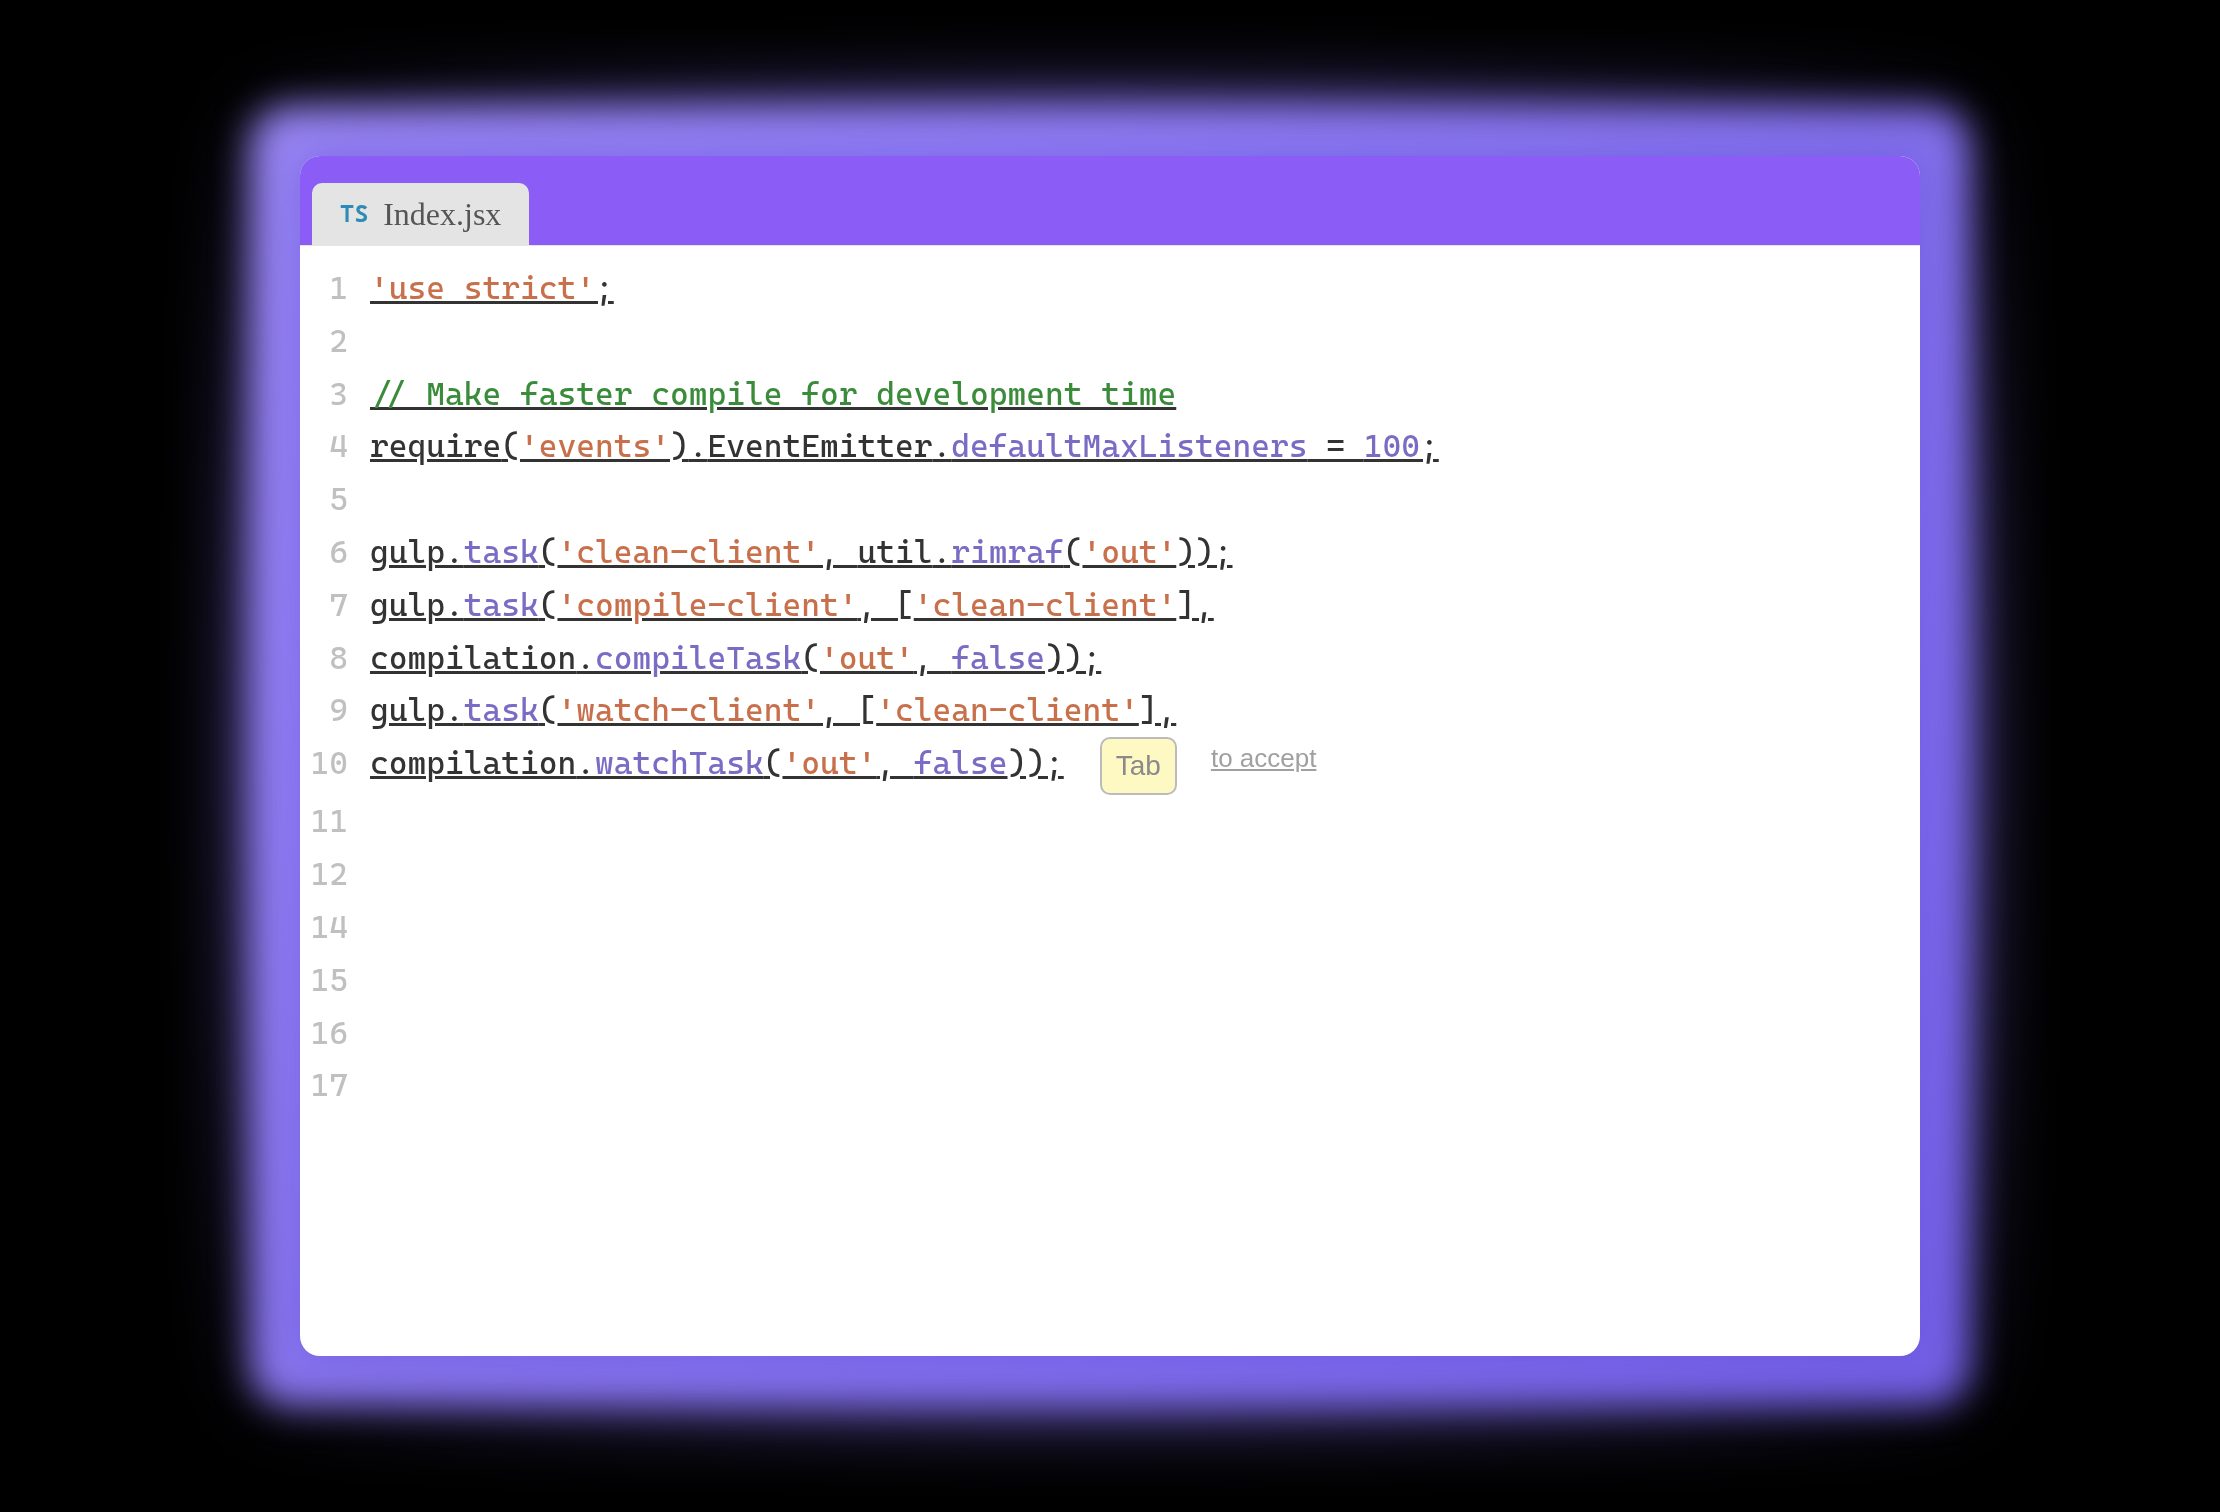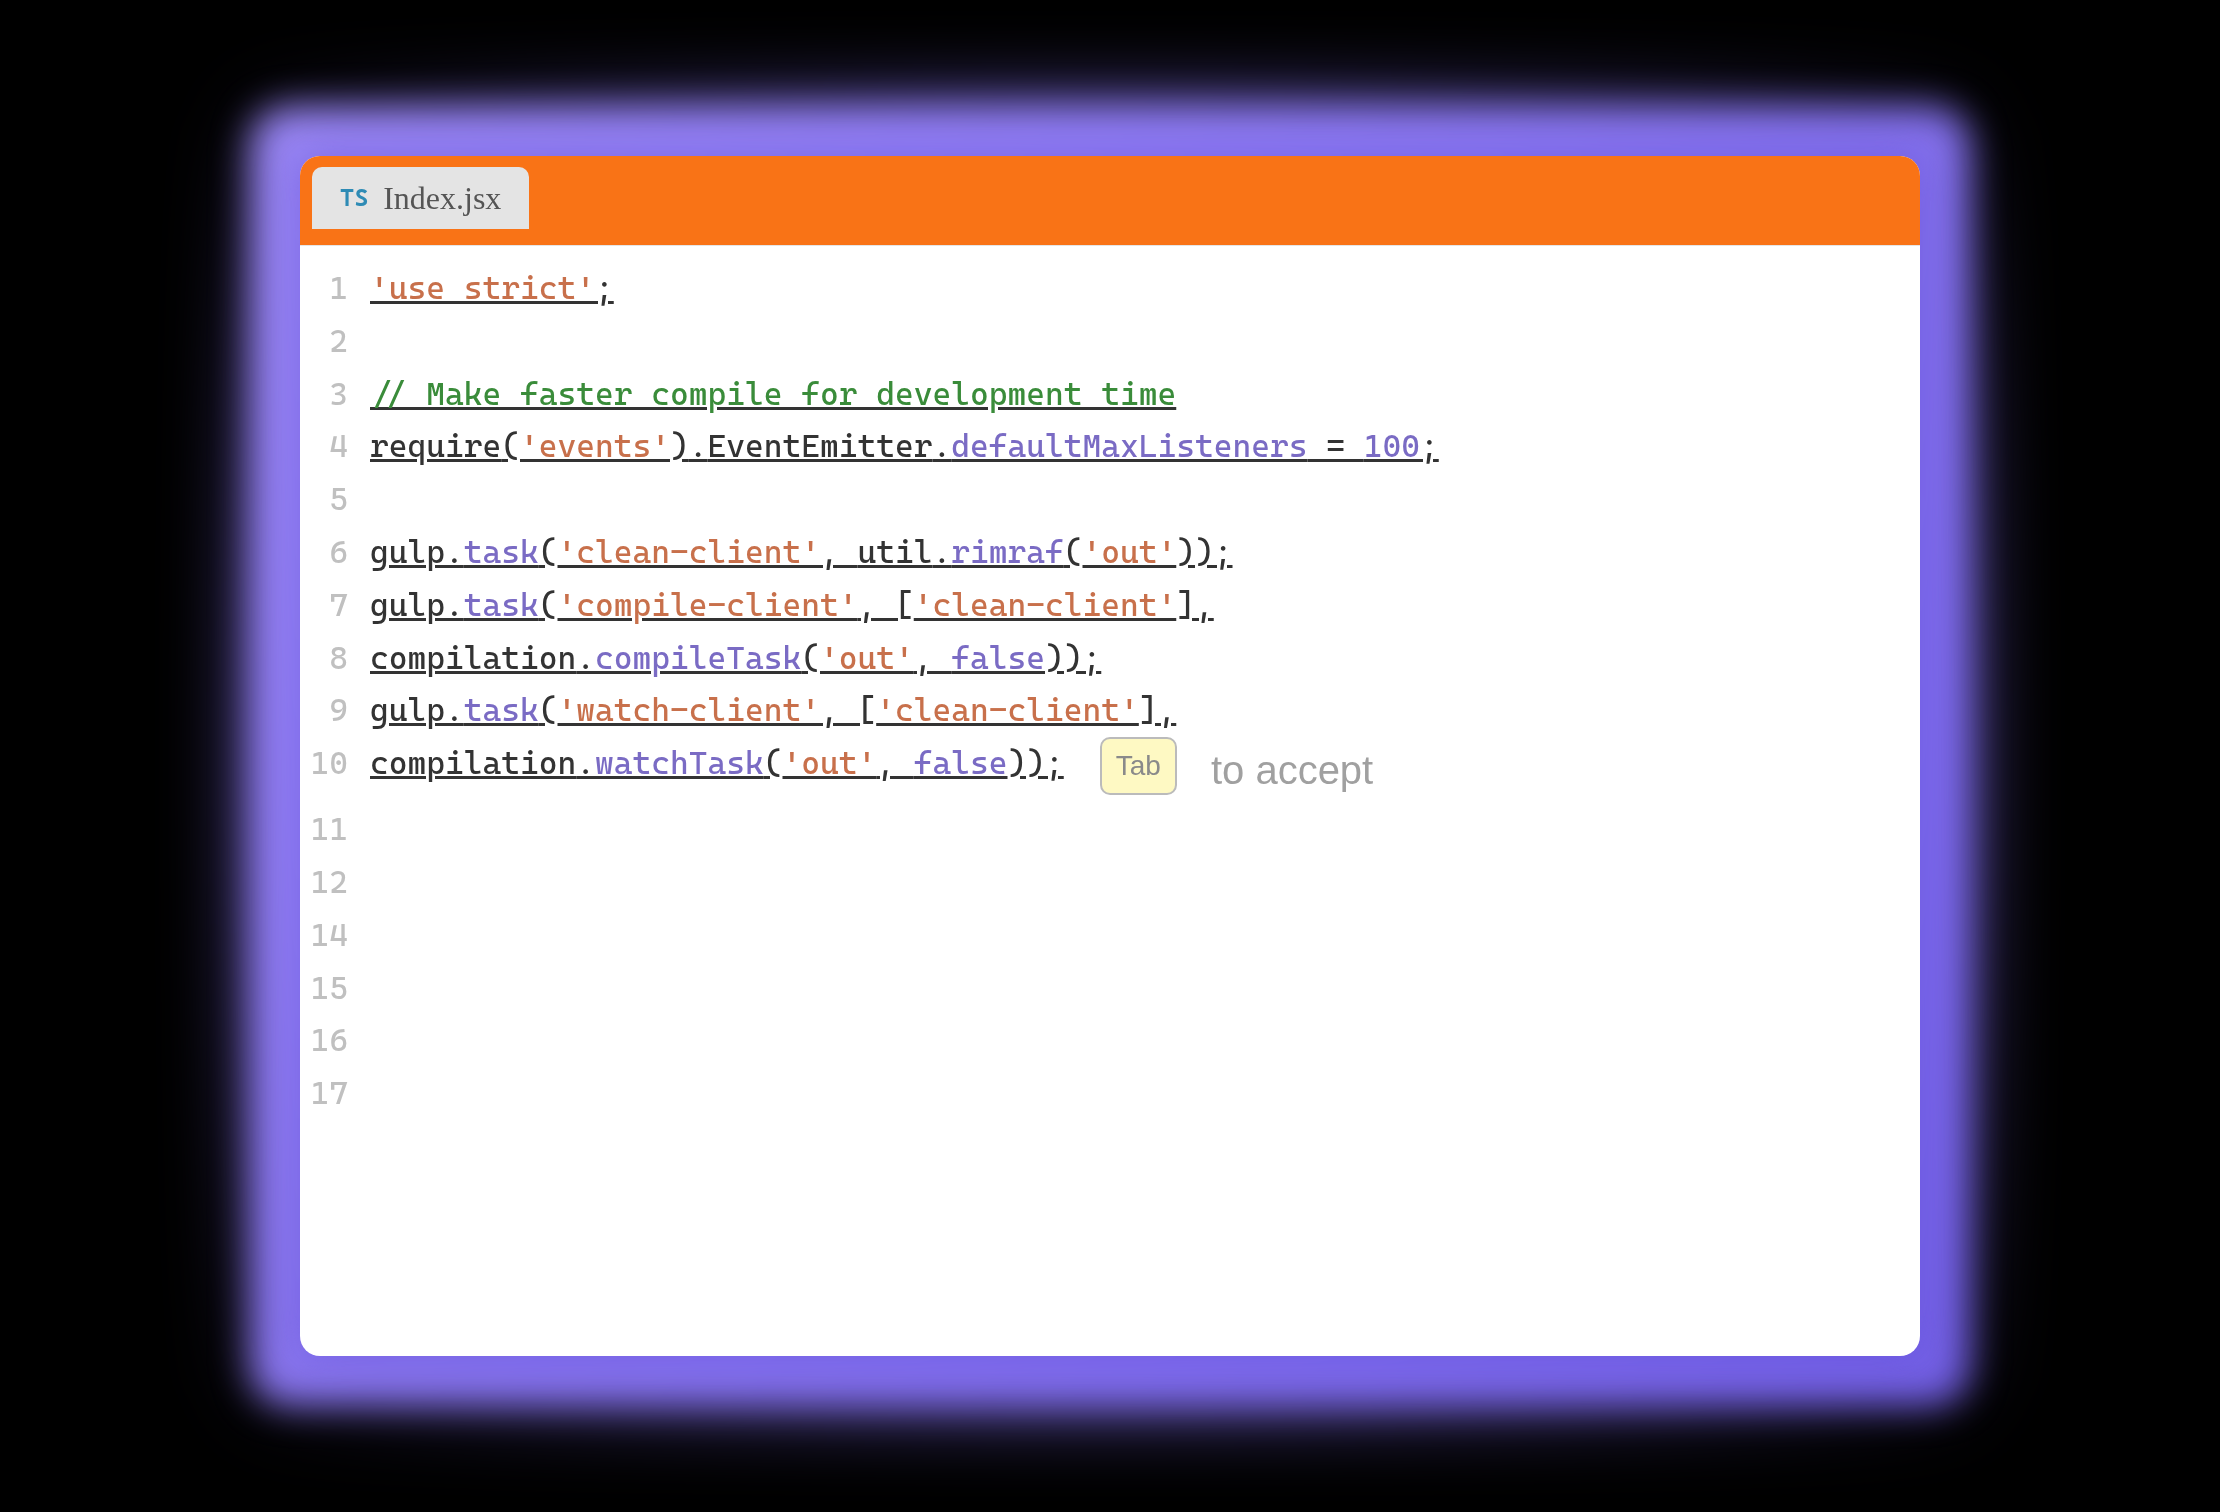--- a/index.html
+++ b/index.html
@@ -40,25 +40,25 @@
       position: relative;
       z-index: 2;
       width: 1620px;
       height: 1200px;
       background: #fff;
       border-radius: 20px;
       overflow: hidden;
       box-shadow: 0 0 40px rgba(100,80,220,0.5);
     }
     .tab-bar {
-      background: #f97316;
+      background: #8b5cf6;
       height: 90px;
       display: flex;
       align-items: flex-end;
-      padding: 0 0 16px 12px;
+      padding: 0 0 0 12px;
       border-bottom: 1px solid #e5e5e5;
     }
     .tab {
       display: flex;
       align-items: center;
       gap: 14px;
       background: #e4e4e4;
       padding: 14px 28px;
       border-radius: 10px 10px 0 0;
       margin-bottom: 0;
@@ -123,23 +123,24 @@
       border-radius: 10px;
       padding: 4px 14px;
       color: #8a8a8a;
       font-size: 28px;
       font-family: -apple-system, BlinkMacSystemFont, 'Segoe UI', sans-serif;
       background: #fef9c3;
       margin-left: 10px;
     }
     .accept-text {
       color: #a0a0a0;
-      font-size: 40px;
+      font-size: 26px;
       font-family: -apple-system, BlinkMacSystemFont, 'Segoe UI', sans-serif;
       margin-left: 8px;
+      text-decoration: underline;
     }
   </style>
 </head>
 <body>
 
 <div class="glow-wrapper">
   <div class="glow-bg"></div>
   <div class="glow-border"></div>
   <div class="editor">
     <div class="tab-bar">

